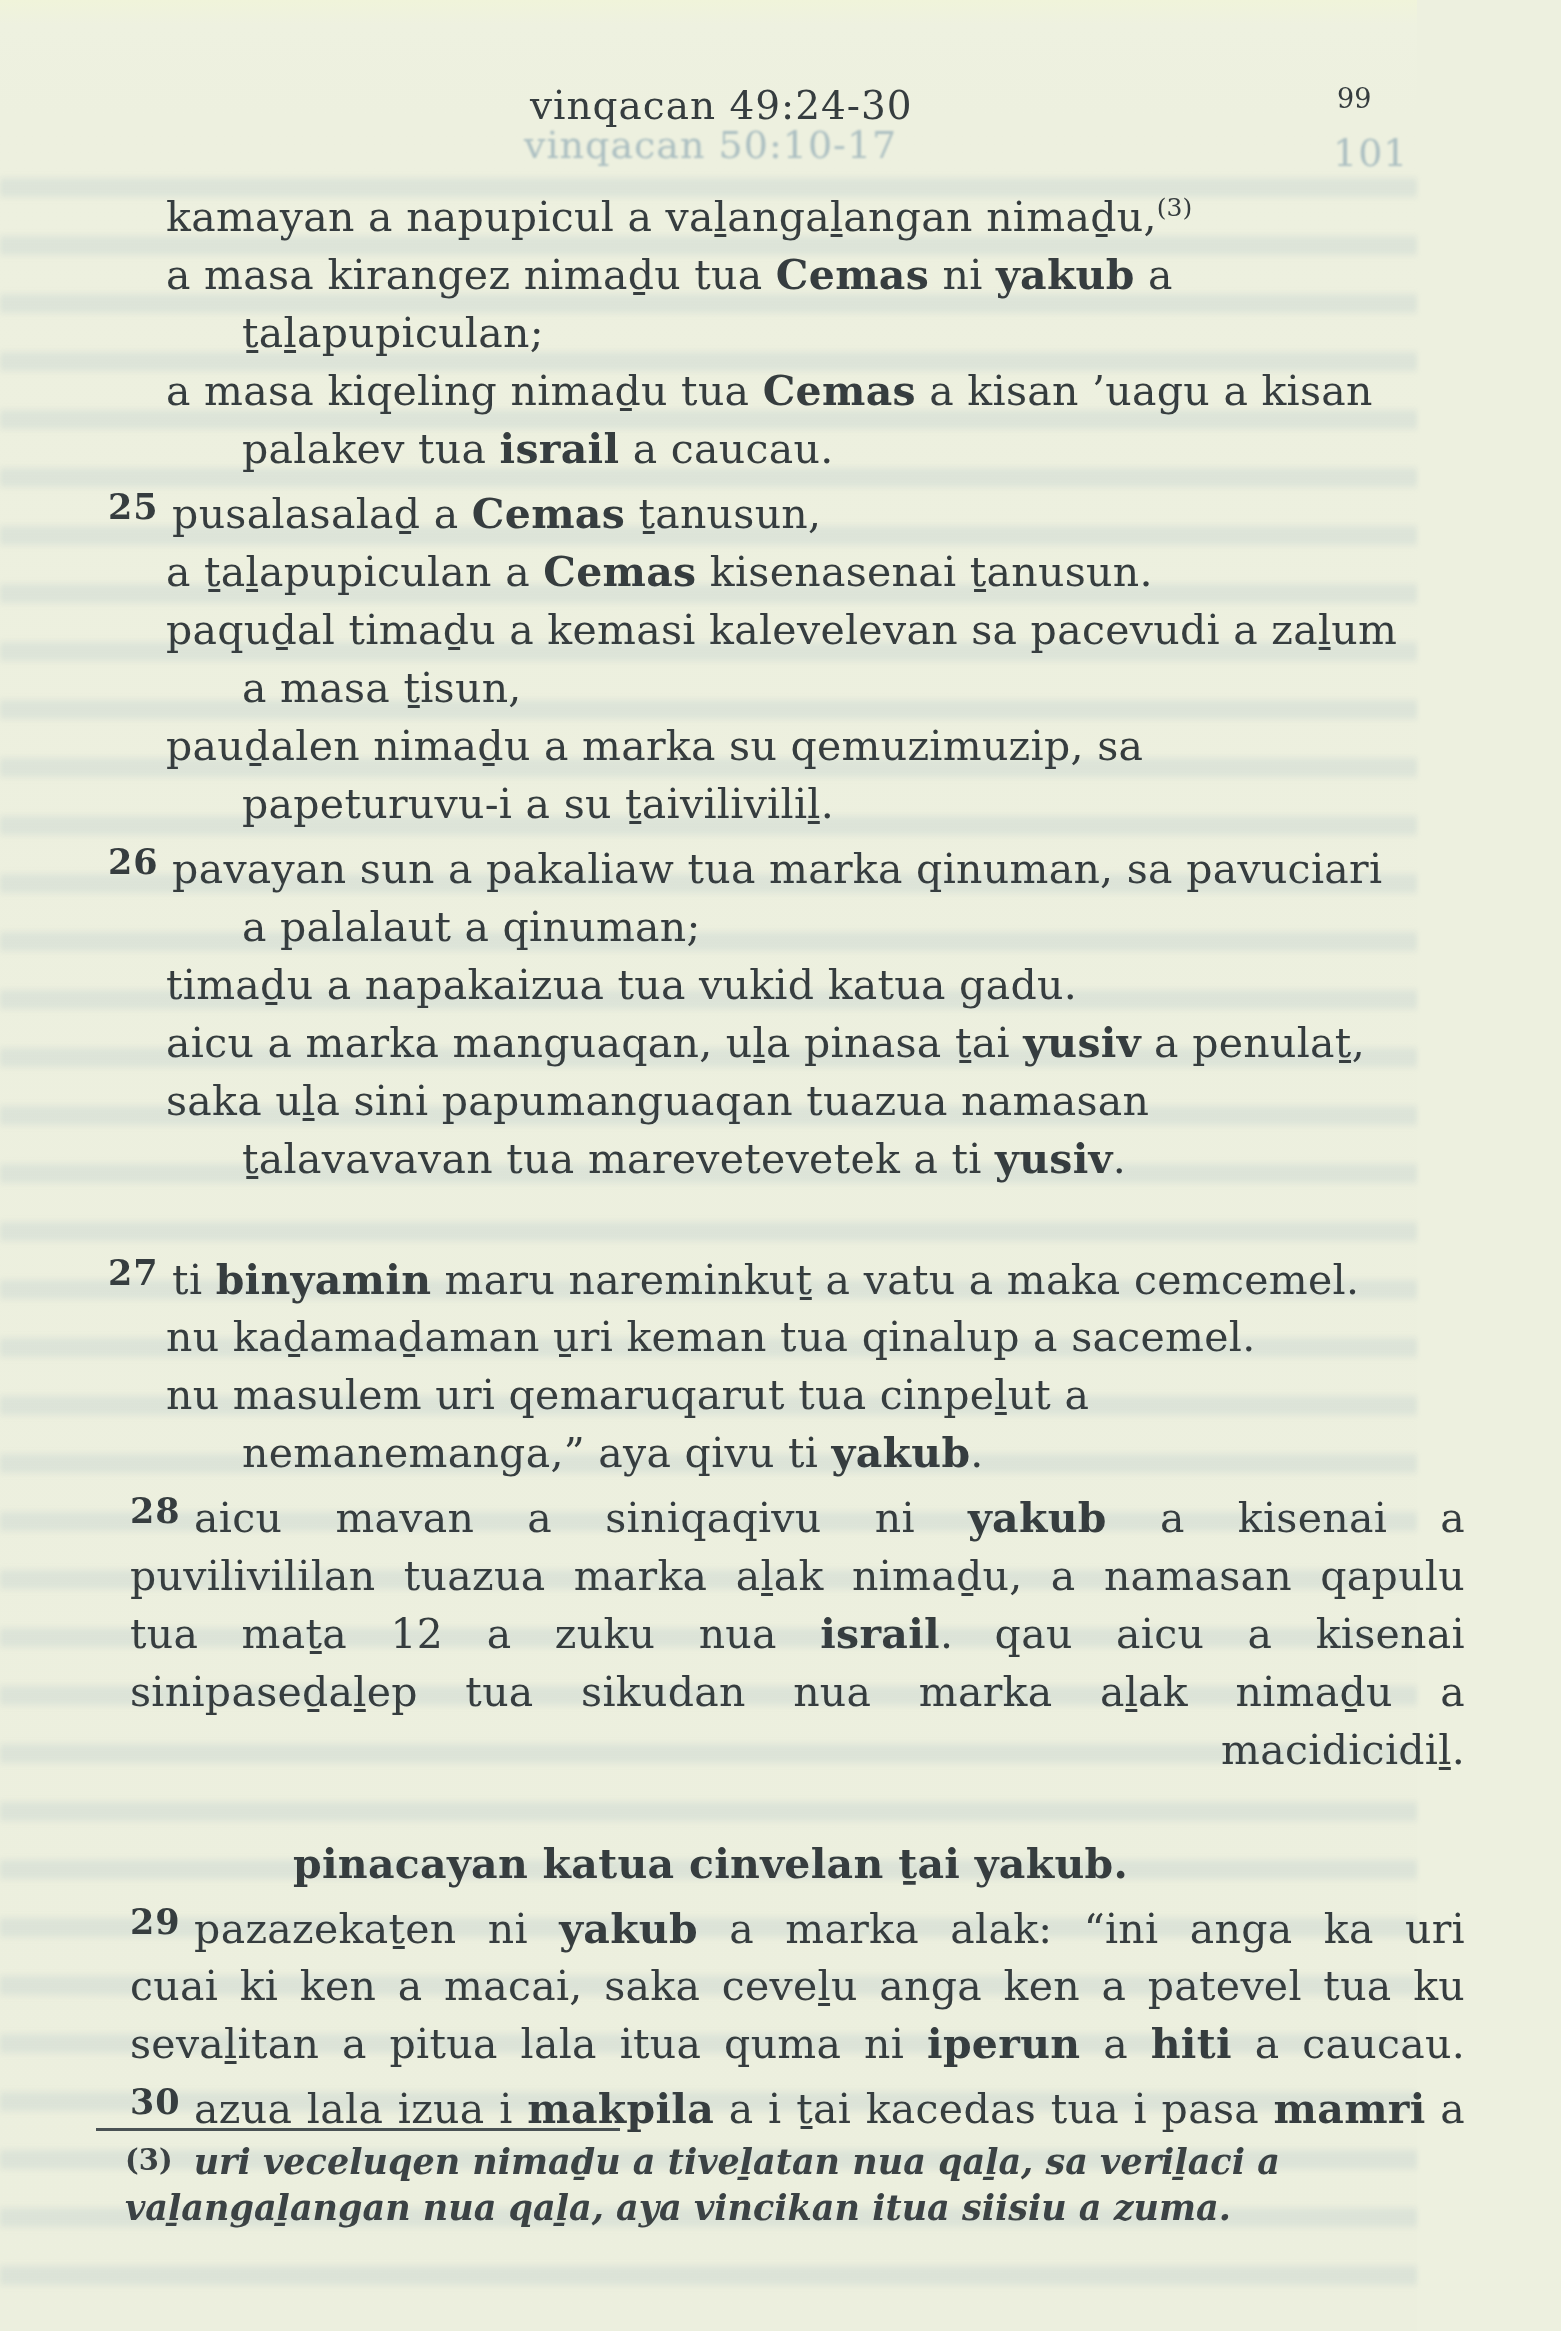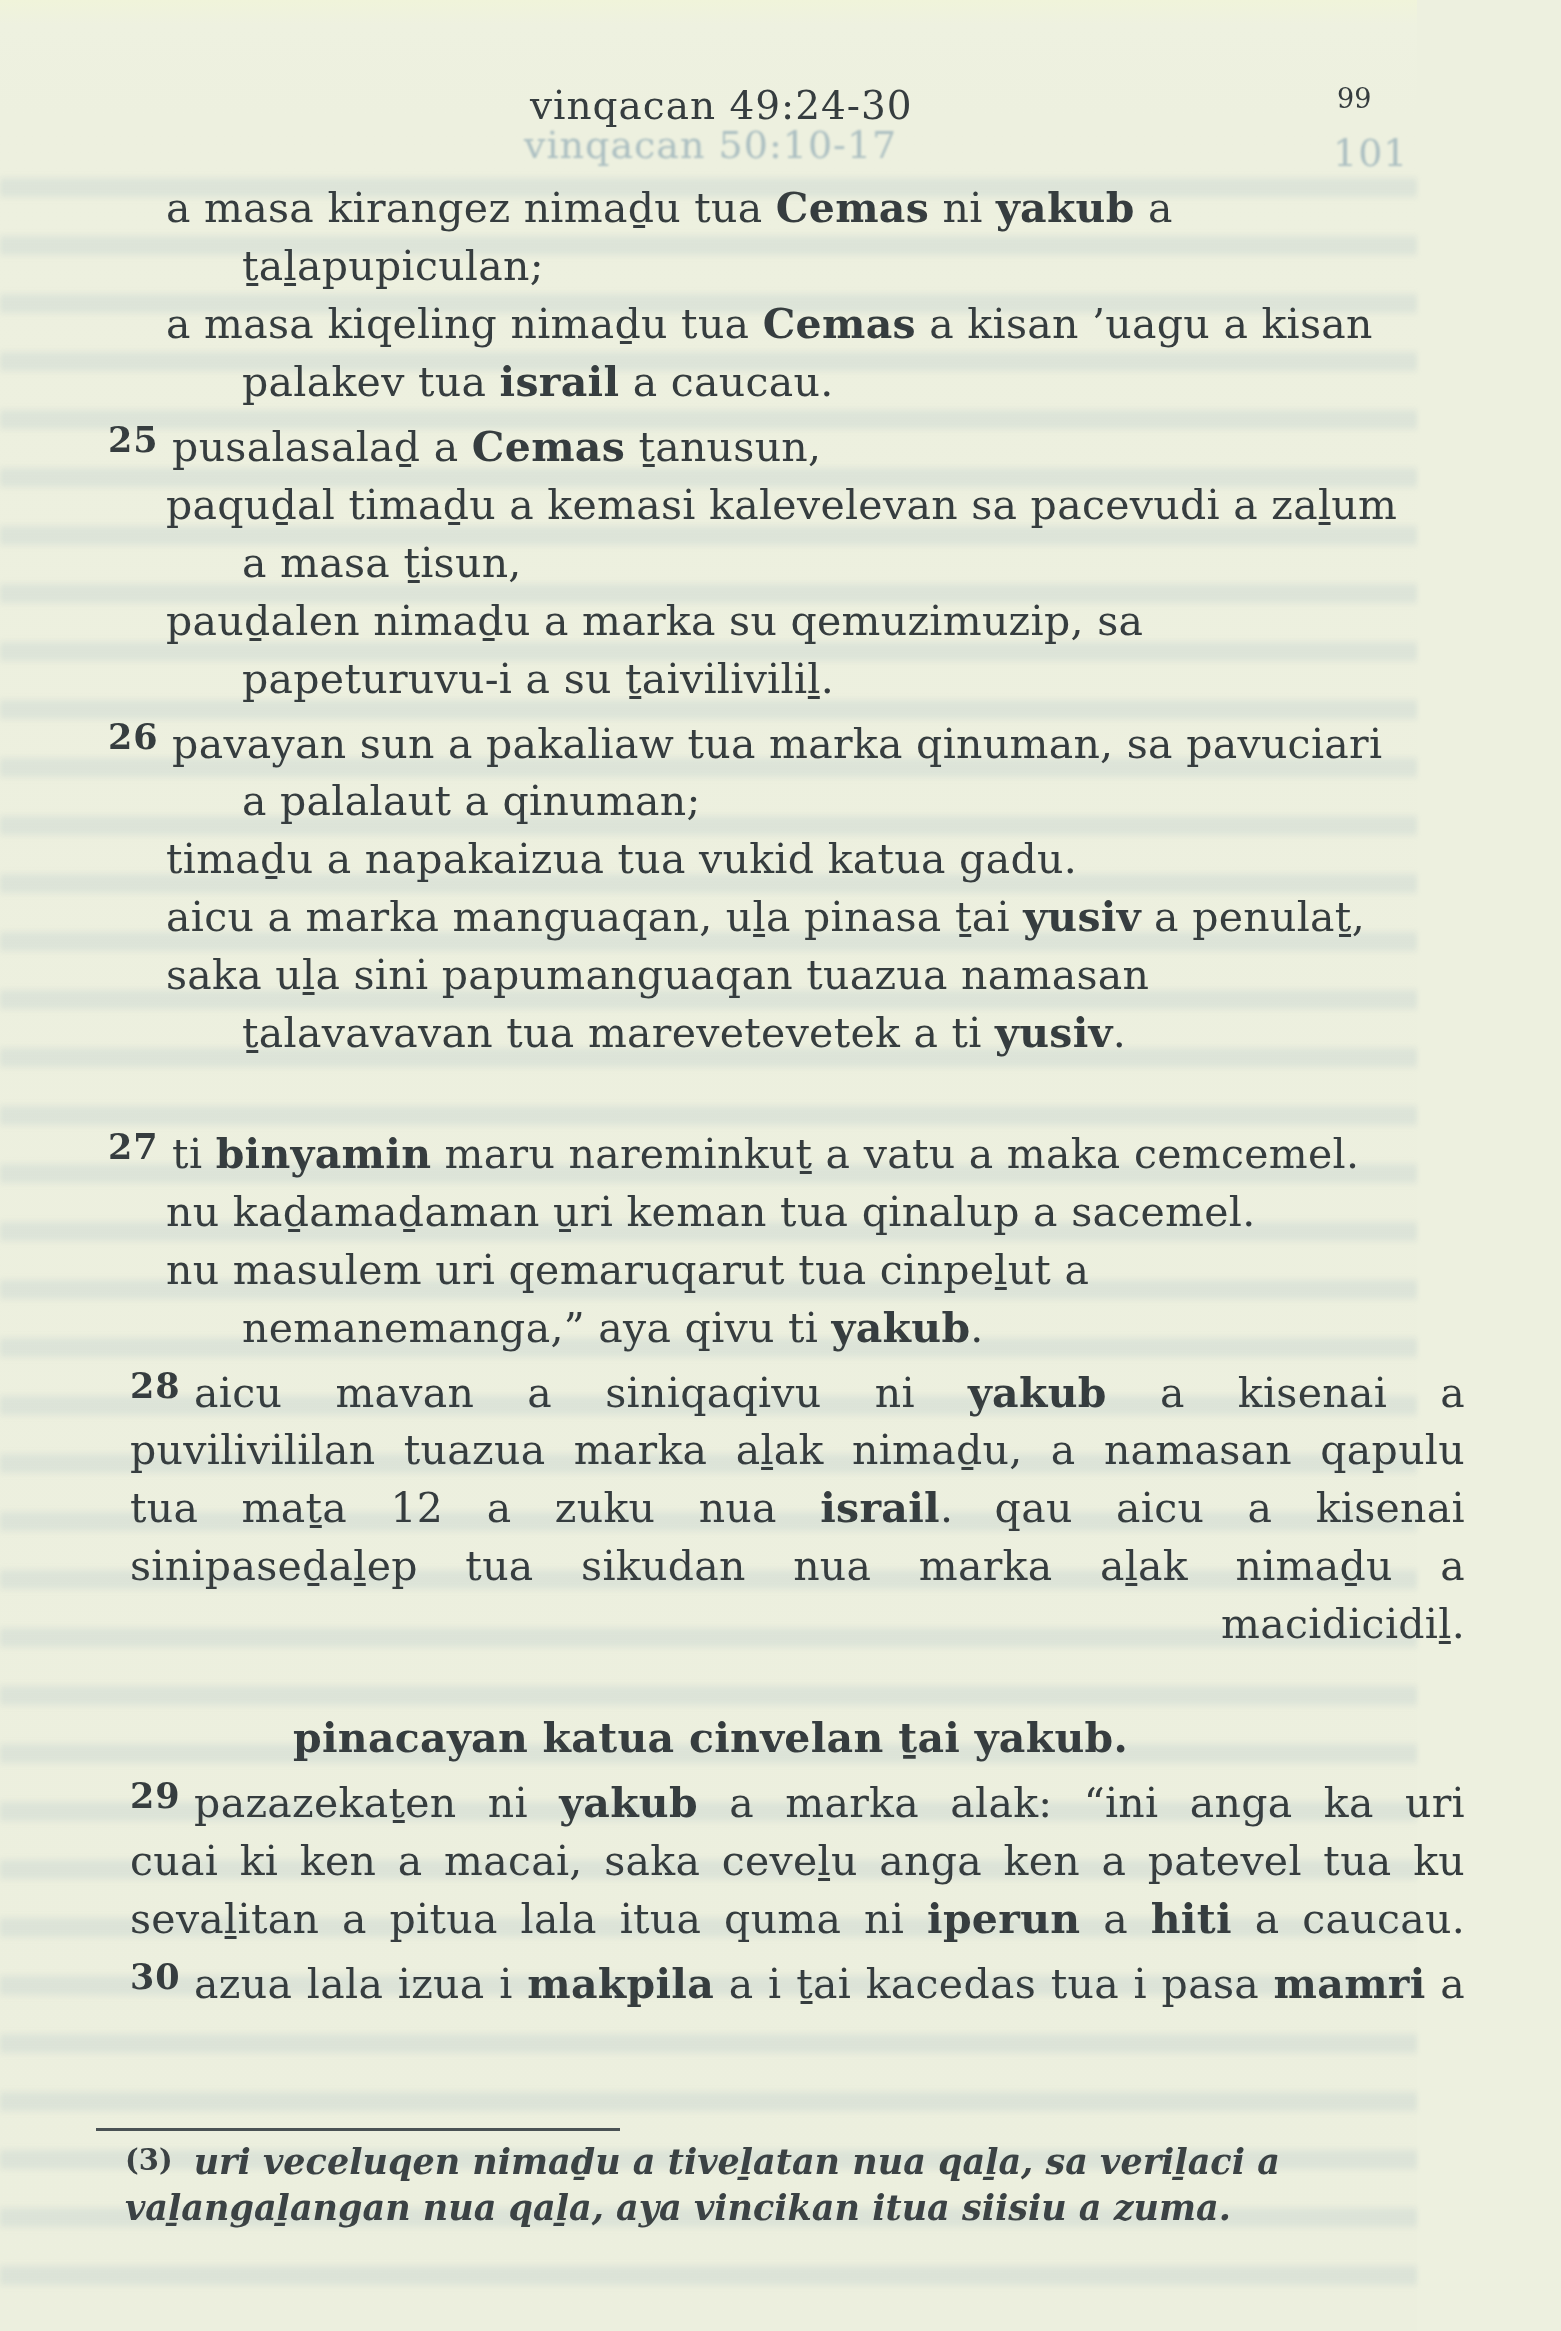--- a/index.html
+++ b/index.html
@@ -67,25 +67,27 @@
 
   <div class="bleed-overlay"></div>
 
   <span class="bleed-title">vinqacan 50:10-17</span>
   <span class="bleed-page">101</span>
 
   <span class="rh-title">vinqacan 49:24-30</span>
   <span class="rh-page">99</span>
 
   <main class="text-block" id="text-block">
+      <div class="ln poetry"><span>kamayan a napupicul a vaḻangaḻangan nimaḏu,</span><span class="sup">(3)</span></div>
       <div class="ln poetry"><span>a masa kirangez nimaḏu tua </span><span class="b">Cemas</span><span> ni </span><span class="b">yakub</span><span> a</span></div>
       <div class="ln cont"><span>ṯaḻapupiculan;</span></div>
       <div class="ln poetry"><span>a masa kiqeling nimaḏu tua </span><span class="b">Cemas</span><span> a kisan ’uagu a kisan</span></div>
       <div class="ln cont"><span>palakev tua </span><span class="b">israil</span><span> a caucau.</span></div>
       <div class="ln poetry verse-hang"><span class="vnum">25</span><span>pusalasalaḏ a </span><span class="b">Cemas</span><span> ṯanusun,</span></div>
+      <div class="ln poetry"><span>a ṯaḻapupiculan a </span><span class="b">Cemas</span><span> kisenasenai ṯanusun.</span></div>
       <div class="ln poetry"><span>paquḏal timaḏu a kemasi kalevelevan sa pacevudi a zaḻum</span></div>
       <div class="ln cont"><span>a masa ṯisun,</span></div>
       <div class="ln poetry"><span>pauḏalen nimaḏu a marka su qemuzimuzip, sa</span></div>
       <div class="ln cont"><span>papeturuvu-i a su ṯaiviliviliḻ.</span></div>
       <div class="ln poetry verse-hang"><span class="vnum">26</span><span>pavayan sun a pakaliaw tua marka qinuman, sa pavuciari</span></div>
       <div class="ln cont"><span>a palalaut a qinuman;</span></div>
       <div class="ln poetry"><span>timaḏu a napakaizua tua vukid katua gadu.</span></div>
       <div class="ln poetry"><span>aicu a marka manguaqan, uḻa pinasa ṯai </span><span class="b">yusiv</span><span> a penulaṯ,</span></div>
       <div class="ln poetry"><span>saka uḻa sini papumanguaqan tuazua namasan</span></div>
       <div class="ln cont"><span>ṯalavavavan tua marevetevetek a ti </span><span class="b">yusiv</span><span>.</span></div>

